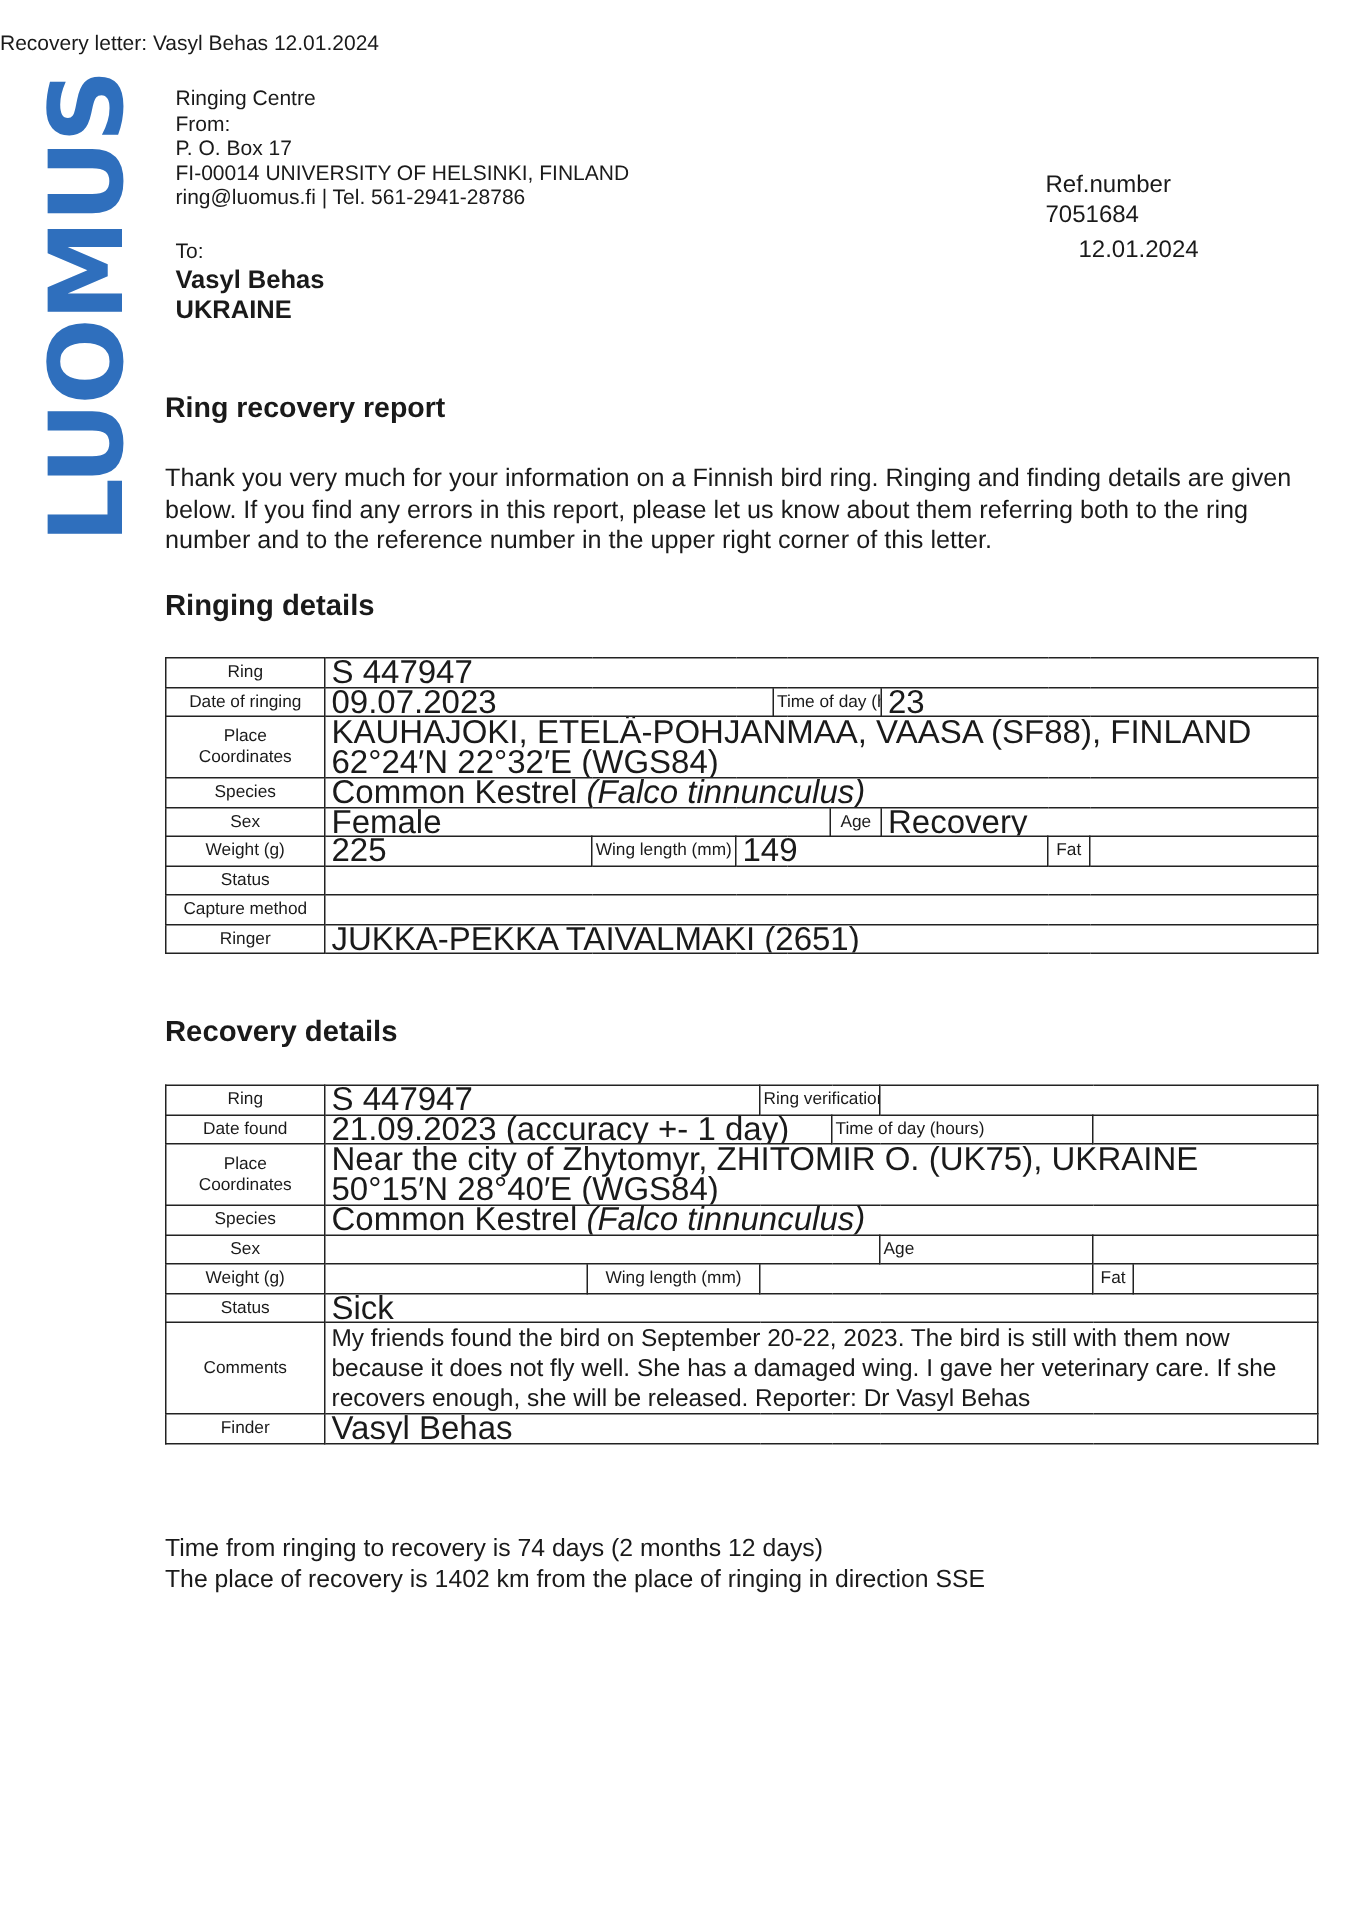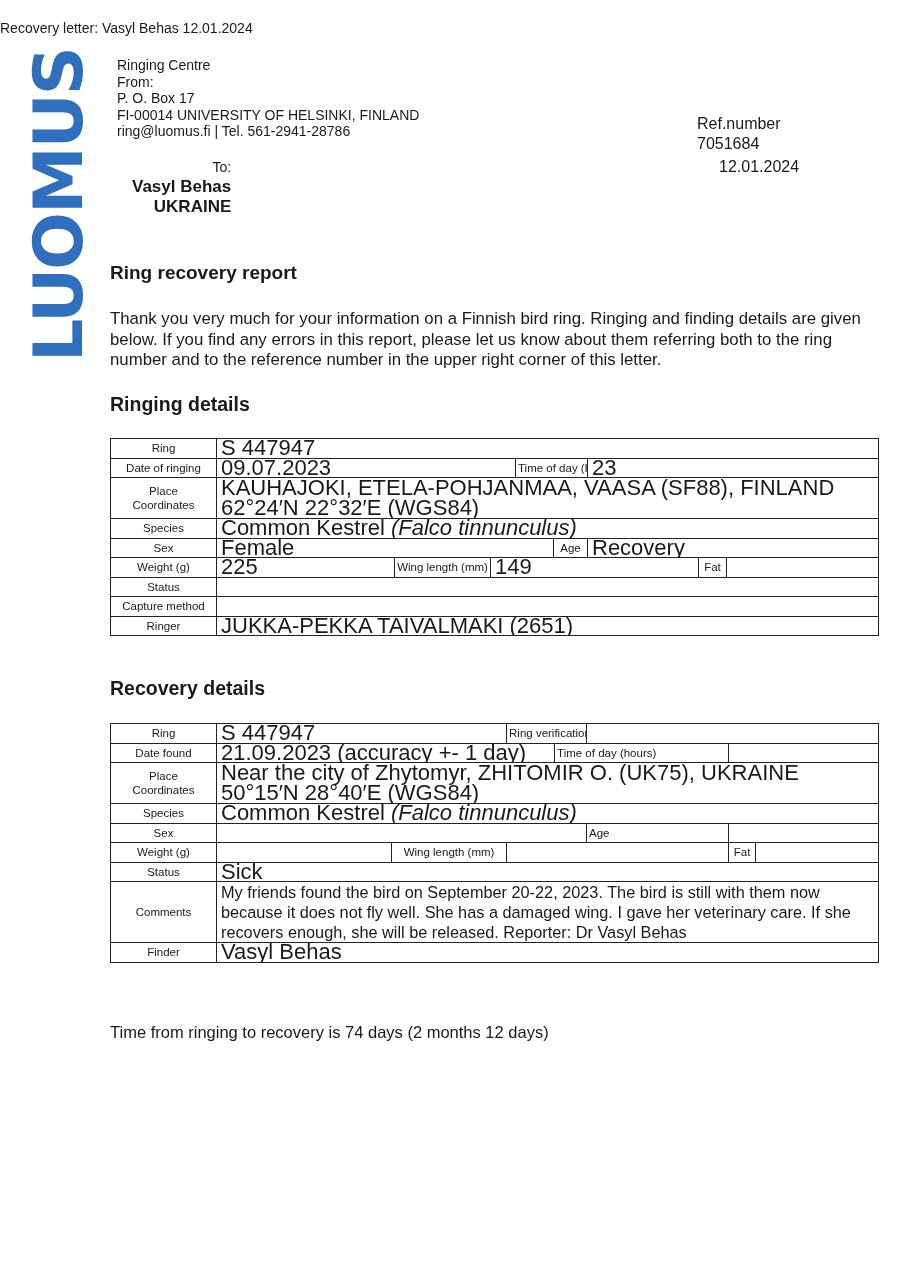--- a/index.html
+++ b/index.html
@@ -13,21 +13,21 @@
   }
   .logo-text {
     position: absolute; left: 30px; top: 197px;
     transform-origin: center center;
     transform: translate(-107px, 0) rotate(-90deg);
     width: 272px; height: 58px; line-height: 58px;
     font-family: "DejaVu Sans", sans-serif; font-weight: bold;
     font-size: 68px; letter-spacing: -2px; color: #2f6fbd; text-align: center;
   }
   .from-block { position: absolute; left: 117px; top: 57px; font-size: 14px; line-height: 16.5px; }
-  .to-block { position: absolute; left: 132px; top: 158px; font-size: 14px; line-height: 19px; text-align: right; }
+  .to-block { position: absolute; left: 117px; top: 158px; font-size: 14px; line-height: 19px; }
   .to-block .name { font-size: 17px; font-weight: bold; line-height: 20px; }
   .ref-block { position: absolute; left: 697px; top: 96px; font-size: 16px; line-height: 20px; margin-top: 18px; }
   .ref-date { position: absolute; left: 697px; top: 158px; font-size: 16px; margin-left: 22px; }
   .title { position: absolute; left: 110px; top: 262px; font-size: 19px; font-weight: bold; }
   .intro {
     position: absolute; left: 110px; top: 309px; width: 760px;
     font-size: 16.8px; line-height: 20.5px;
   }
   .section-title { position: absolute; left: 110px; font-size: 19.5px; font-weight: bold; }
   table.grid {
@@ -208,13 +208,14 @@
   </tr>
   <tr>
     <td class="lbl">Finder</td>
     <td colspan="8">Vasyl Behas</td>
   </tr>
 </tbody>
   </table>
 
 <div class="footer-text">
   <div>Time from ringing to recovery is 74 days (2 months 12 days)</div>
+  <div>The place of recovery is 1402 km from the place of ringing in direction SSE</div>
 </div>
 
 </body></html>

